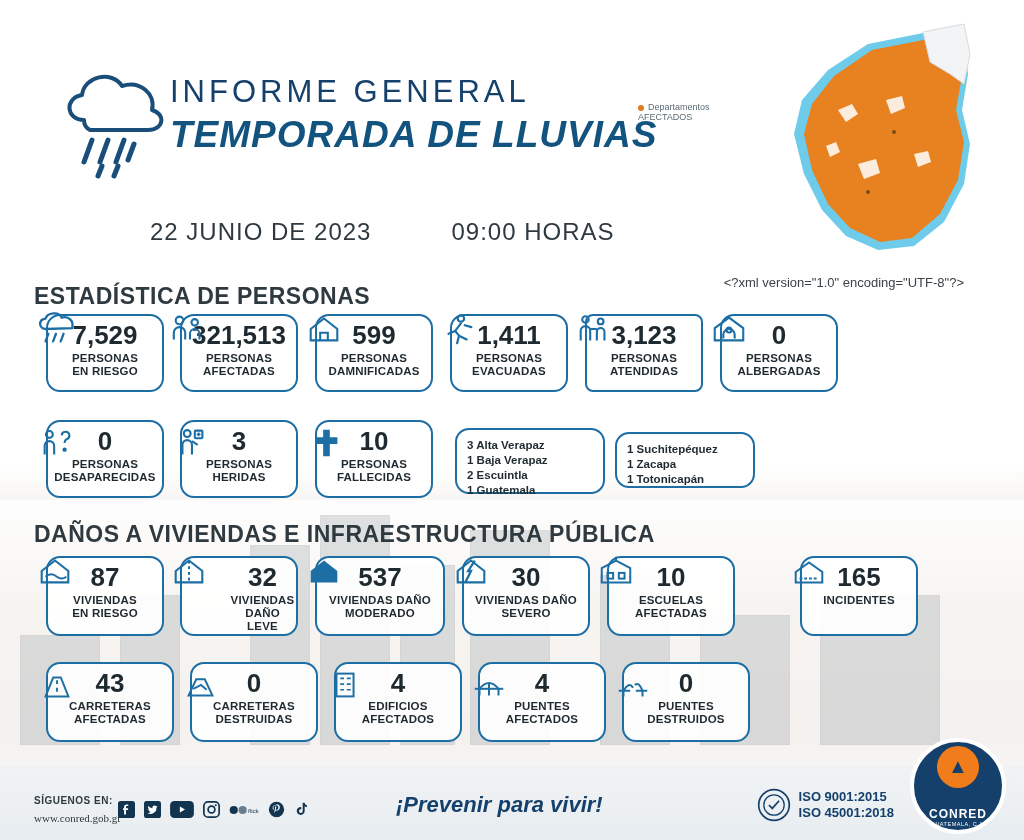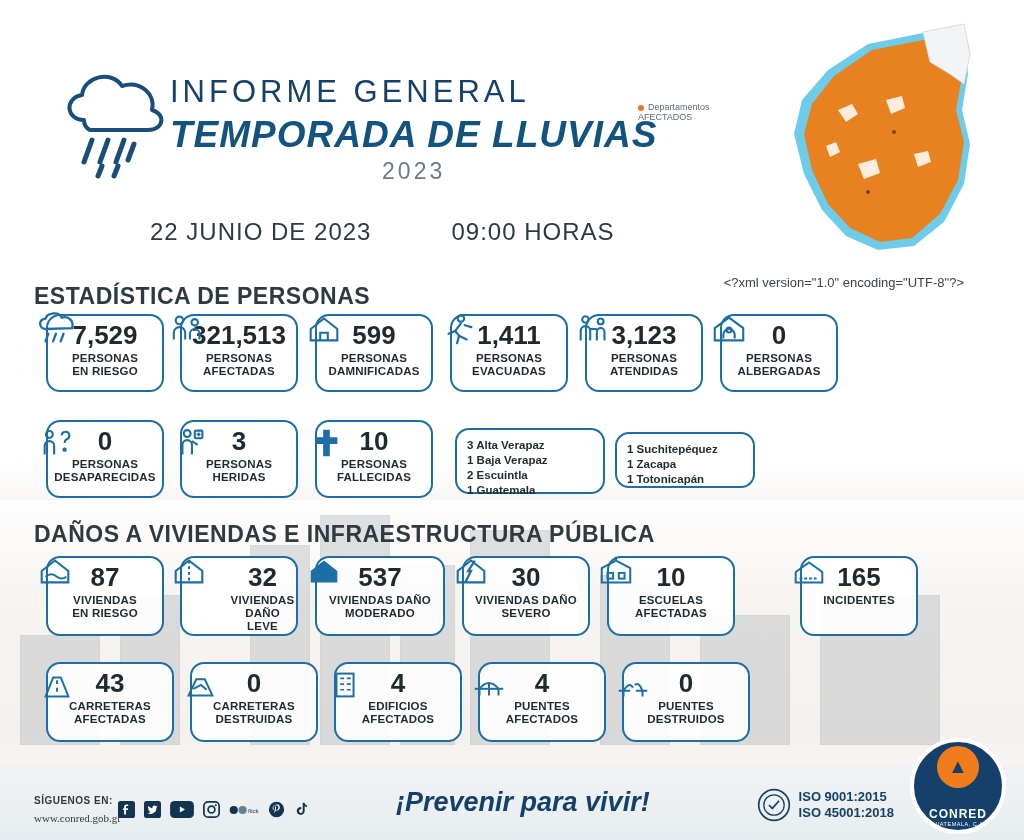--- a/index.html
+++ b/index.html
@@ -94,21 +94,21 @@
   
   .footer-bar {
     position:absolute; left:0; bottom:0; width:1024px; height:74px;
     background:linear-gradient(to bottom, rgba(236,240,243,.55), rgba(228,234,238,.9));
   }
   .follow { position:absolute; left:34px; bottom:34px; font-size:10px; color:#2f3a40; font-weight:bold; letter-spacing:.5px;}
   .weburl { position:absolute; left:34px; bottom:16px; font-size:11px; color:#2f3a40;font-family:Liberation Serif, serif;}
   .social { position:absolute; left:118px; bottom:22px; display:flex; gap:9px; align-items:center;}
   .social span { font-size:15px; color:#13344f; }
   .slogan {
-    position:absolute; left:396px; bottom:22px; font-size:27px; color:#14406b; font-style:italic; font-weight:bold;margin-top:18px;
+    position:absolute; left:396px; bottom:22px; font-size:22px; color:#14406b; font-style:italic; font-weight:bold;margin-top:18px;
   }
   .iso { position:absolute; right:130px; bottom:18px; display:flex; align-items:center; gap:8px;}
   .iso .txt { font-size:13px; font-weight:bold; color:#14406b; line-height:16px;}
   .conred {
     position:absolute; right:18px; bottom:6px; width:96px; height:96px; border-radius:50%;
     background:#14406b; color:#fff; display:flex; flex-direction:column; align-items:center; justify-content:center;
     border:4px solid #ffffff;
   }
   .conred .o { width:42px; height:42px; border-radius:50%; background:#f07c1b; display:flex; align-items:center; justify-content:center; }
   .conred .o b { color:#14406b; font-size:20px; }
@@ -144,21 +144,20 @@
         <line x1="46" y1="104" x2="42" y2="114"></line>
         <line x1="62" y1="104" x2="58" y2="114"></line>
         <line x1="78" y1="82" x2="72" y2="98"></line>
       </g>
     </svg>
   </div>
 
   <div class="title-block">
     <div class="t1">INFORME GENERAL</div>
     <div class="t2">TEMPORADA DE LLUVIAS</div>
-    <div class="t3">2023</div>
   </div>
 
   <div class="date-row">
     <div>22 JUNIO DE 2023</div>
     <div>09:00 HORAS</div>
   </div>
 
   <div class="map-wrap">
     <svg viewBox="0 0 260 258" width="260" height="258">
       <path d="M150 30 L230 14 L246 22 L250 60 L244 96 L252 130 L246 170 L226 208 L196 232 L160 236 L128 222 L104 196 L86 160 L76 120 L84 86 L110 56 Z" fill="#5ec6e8" opacity="0.9"></path>
@@ -247,21 +246,21 @@
           </g>
         </svg>
     </div>
     <div class="topline">
         <span class="num">1,411</span>
       </div>
     <div class="lbl" style="white-space:pre-line">PERSONAS
 EVACUADAS</div>
   </div>
 
-  <div class="card" style="left:585px;top:314px;width:118px;height:78px;">
+  <div class="card" style="left:585px;top:314px;width:118px;height:78px;border-radius:8px;">
     <div class="icon">
       <svg viewBox="0 0 44 40" width="42" height="38">
           <g fill="none" stroke="#1c6ea4" stroke-width="2.2">
             <circle cx="13" cy="10" r="3.4"></circle>
             <path d="M8 32 v-10 a5 5 0 0 1 10 0 v10"></path>
             <circle cx="29" cy="12" r="3"></circle>
             <path d="M25 32 v-9 a4 4 0 0 1 8 0 v9"></path>
             <path d="M18 20 h7"></path>
           </g>
         </svg>

